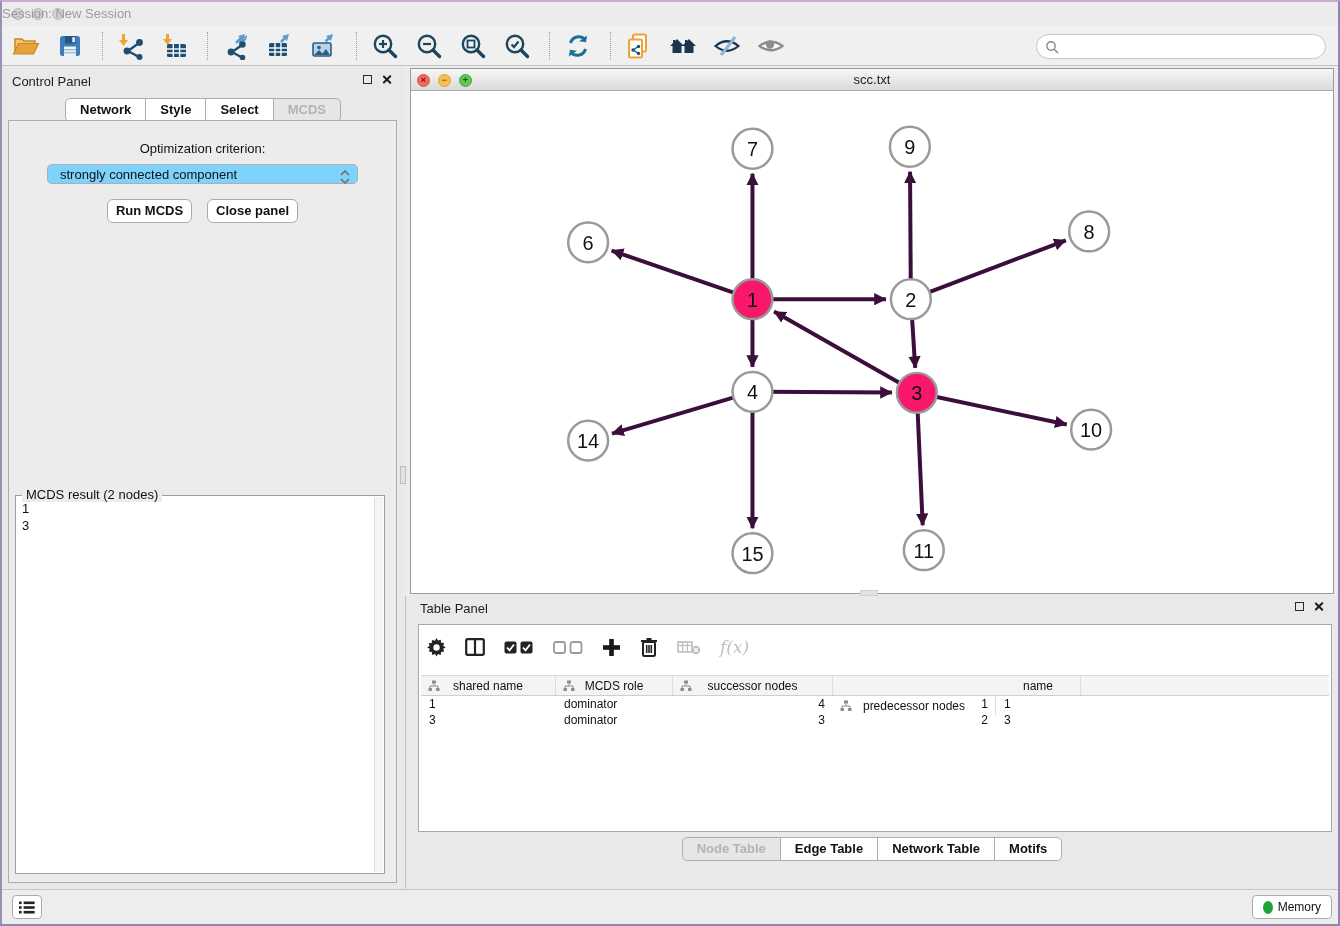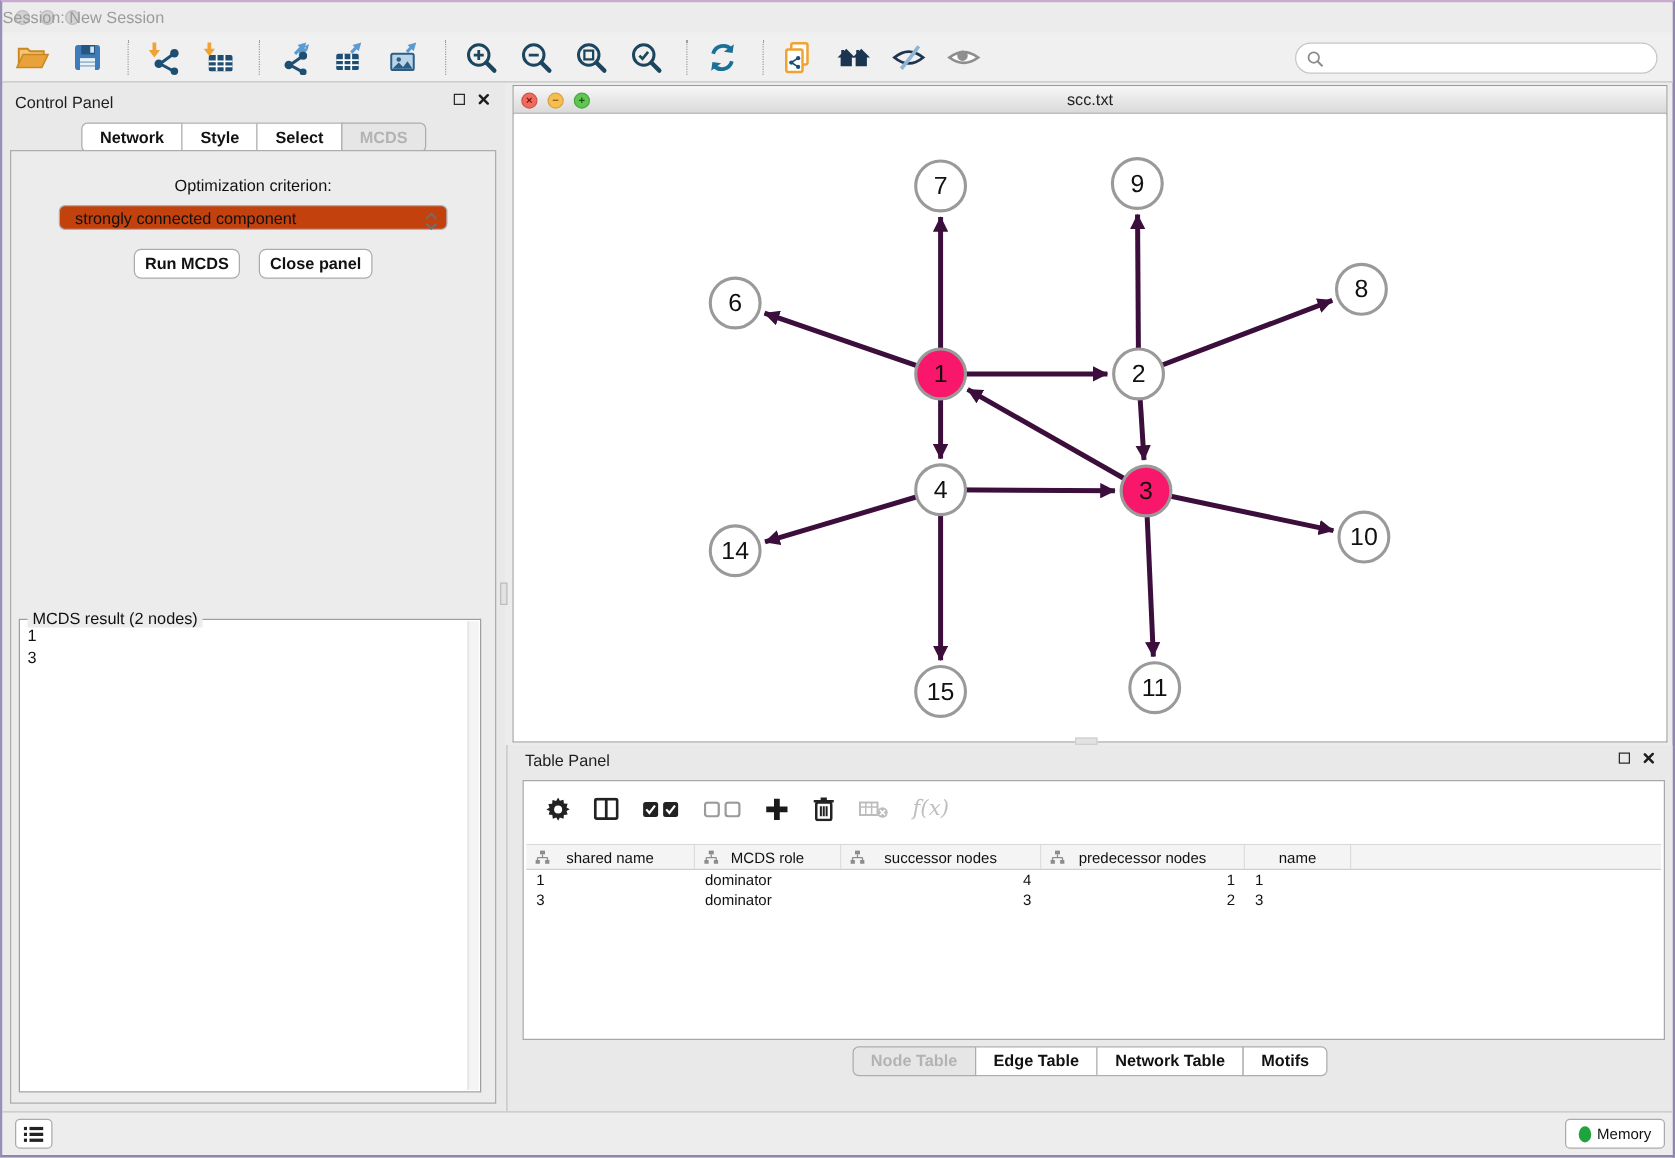--- a/index.html
+++ b/index.html
@@ -32,21 +32,21 @@
   .close-ic:before,.close-ic:after { content:""; position:absolute; left:5px; top:0; width:2.4px; height:11px; background:#1E1E1E; border-radius:1px; }
   .close-ic:before{ transform:rotate(45deg);} .close-ic:after{ transform:rotate(-45deg);}
   .tabrow { position:absolute; top:31px; left:0; right:0; display:flex; justify-content:center; }
   .tab { border:1px solid #ADADAD; background:#FFF; color:#111; font-size:13px; font-weight:600;
          padding:3px 14px 4px; margin-left:-1px; cursor:default; }
   .tab:first-child { border-radius:5px 0 0 5px; margin-left:0; }
   .tab:last-child { border-radius:0 5px 5px 0; }
   .tab.sel-gray { background:#E6E6E6; color:#B3B3B3; }
   .cp-body { position:absolute; left:6px; right:7px; top:53px; bottom:6px; border:1px solid #ADADAD; background:#ECECEC; }
   .opt-label { position:absolute; top:20px; left:0; right:0; text-align:center; font-size:13px; color:#111; }
-  .dropdown { position:absolute; top:43px; left:38px; right:38px; height:20px; background:#c2410c;
+  .dropdown { position:absolute; top:43px; left:38px; right:38px; height:20px; background:#7dd3fc;
               border:1px solid #AFAFAF; border-radius:5px; display:flex; align-items:center; font-size:13px; color:#111; padding-left:12px; }
   .dd-stepper { position:absolute; right:5px; top:3px; width:15px; height:17px; display:flex; flex-direction:column; align-items:center; justify-content:center; gap:2px; }
   .dd-stepper svg { display:block; }
   .btnrow { position:absolute; top:78px; left:0; right:0; display:flex; justify-content:center; gap:15px; }
   .pushbtn { background:#FFF; border:1px solid #ABABAB; border-radius:6px; font-size:13px; font-weight:600; color:#111;
              padding:3px 8px 4px; cursor:default; font-family:"Liberation Sans",sans-serif; }
   .result-box { position:absolute; left:6px; right:11px; top:374px; bottom:8px; border:1px solid #9E9E9E; background:#FFF; }
   .result-legend { position:absolute; top:-9px; left:6px; background:#ECECEC; padding:0 4px; font-size:13px; color:#111; }
   .result-lines { position:absolute; inset:2px 12px 2px 2px; font-size:13px; line-height:17px; color:#111; padding:2px 4px; overflow:hidden; }
   .result-scroll { position:absolute; top:1px; bottom:1px; right:1px; width:9px; background:#F4F4F4; border-left:1px solid #E0E0E0; }
@@ -61,21 +61,21 @@
   .nt-grn{ left:48px; background:#61C555; border:1px solid #47A83C; color:#135E0B; }
   .net-title { position:absolute; left:0; right:0; top:3px; text-align:center; font-size:13px; color:#222; }
   .net-canvas { position:absolute; left:0; right:0; top:23px; bottom:0; background:#FFF; }
   .net-canvas svg { width:100%; height:100%; display:block; }
   .grip-v { position:absolute; left:398px; top:464px; width:6px; height:18px; background:#E2E2E2; border:1px solid #BDBDBD; }
   .grip-h { position:absolute; left:858px; top:588px; width:18px; height:6px; background:#E2E2E2; border:1px solid #CFCFCF; }
   
   .table-panel { position:absolute; left:403px; right:0; top:594px; bottom:35px; background:#E9E9E9; border-left:1px solid #C2C2C2; }
   .tp-header { position:absolute; left:14px; top:5px; font-size:13px; color:#1E1E1E; }
   .tp-body { position:absolute; left:12px; right:6px; top:28px; bottom:57px; border:1px solid #A8A8A8; background:#FFF; }
-  .tp-toolbar { position:absolute; left:0; right:0; top:0; height:44px; display:flex; align-items:center; padding-left:18px; gap:19px; }
+  .tp-toolbar { position:absolute; left:0; right:0; top:0; height:44px; display:flex; align-items:center; padding-left:8px; gap:19px; }
   .tp-ic { display:flex; align-items:center; }
   .fx { font-family:"DejaVu Serif", serif; font-style:italic; font-size:17px; color:#BFBFBF; }
   .tbl { position:absolute; left:2px; right:2px; top:50px; bottom:2px; overflow:hidden; }
   .tbl-headrow { display:flex; height:21px; background:#F4F4F4; border-top:1px solid #D9D9D9; border-bottom:1px solid #CFCFCF; }
   .th { position:relative; height:100%; border-right:1px solid #DDDDDD; display:flex; align-items:center; justify-content:center; font-size:12px; color:#111; }
   .th .h-ic { position:absolute; left:7px; top:4px; }
   .tbl-row { display:flex; height:16px; font-size:12px; color:#111; }
   .td { padding:1px 8px 0; overflow:hidden; white-space:nowrap; }
   .tp-tabs { position:absolute; left:0; right:0; bottom:28px; display:flex; justify-content:center; }
   
@@ -412,21 +412,21 @@
               <rect x="4" y="0.5" width="4" height="3" fill="#8C8C8C"></rect>
               <line x1="6" y1="3.5" x2="6" y2="6" stroke="#8C8C8C" stroke-width="1"></line>
               <line x1="2" y1="6" x2="10" y2="6" stroke="#8C8C8C" stroke-width="1"></line>
               <line x1="2" y1="6" x2="2" y2="8" stroke="#8C8C8C" stroke-width="1"></line>
               <line x1="10" y1="6" x2="10" y2="8" stroke="#8C8C8C" stroke-width="1"></line>
               <rect x="0.5" y="8" width="3.4" height="3" fill="#8C8C8C"></rect>
               <rect x="8.1" y="8" width="3.4" height="3" fill="#8C8C8C"></rect>
             </svg>
             <span>successor nodes</span>
           </div>
-          <div class="th" style="width: 163px;">
+          <div class="th" style="width: 163px; margin-top: 20px;">
             <svg class="h-ic" width="12" height="12" viewBox="0 0 12 12">
               <rect x="4" y="0.5" width="4" height="3" fill="#8C8C8C"></rect>
               <line x1="6" y1="3.5" x2="6" y2="6" stroke="#8C8C8C" stroke-width="1"></line>
               <line x1="2" y1="6" x2="10" y2="6" stroke="#8C8C8C" stroke-width="1"></line>
               <line x1="2" y1="6" x2="2" y2="8" stroke="#8C8C8C" stroke-width="1"></line>
               <line x1="10" y1="6" x2="10" y2="8" stroke="#8C8C8C" stroke-width="1"></line>
               <rect x="0.5" y="8" width="3.4" height="3" fill="#8C8C8C"></rect>
               <rect x="8.1" y="8" width="3.4" height="3" fill="#8C8C8C"></rect>
             </svg>
             <span>predecessor nodes</span>

